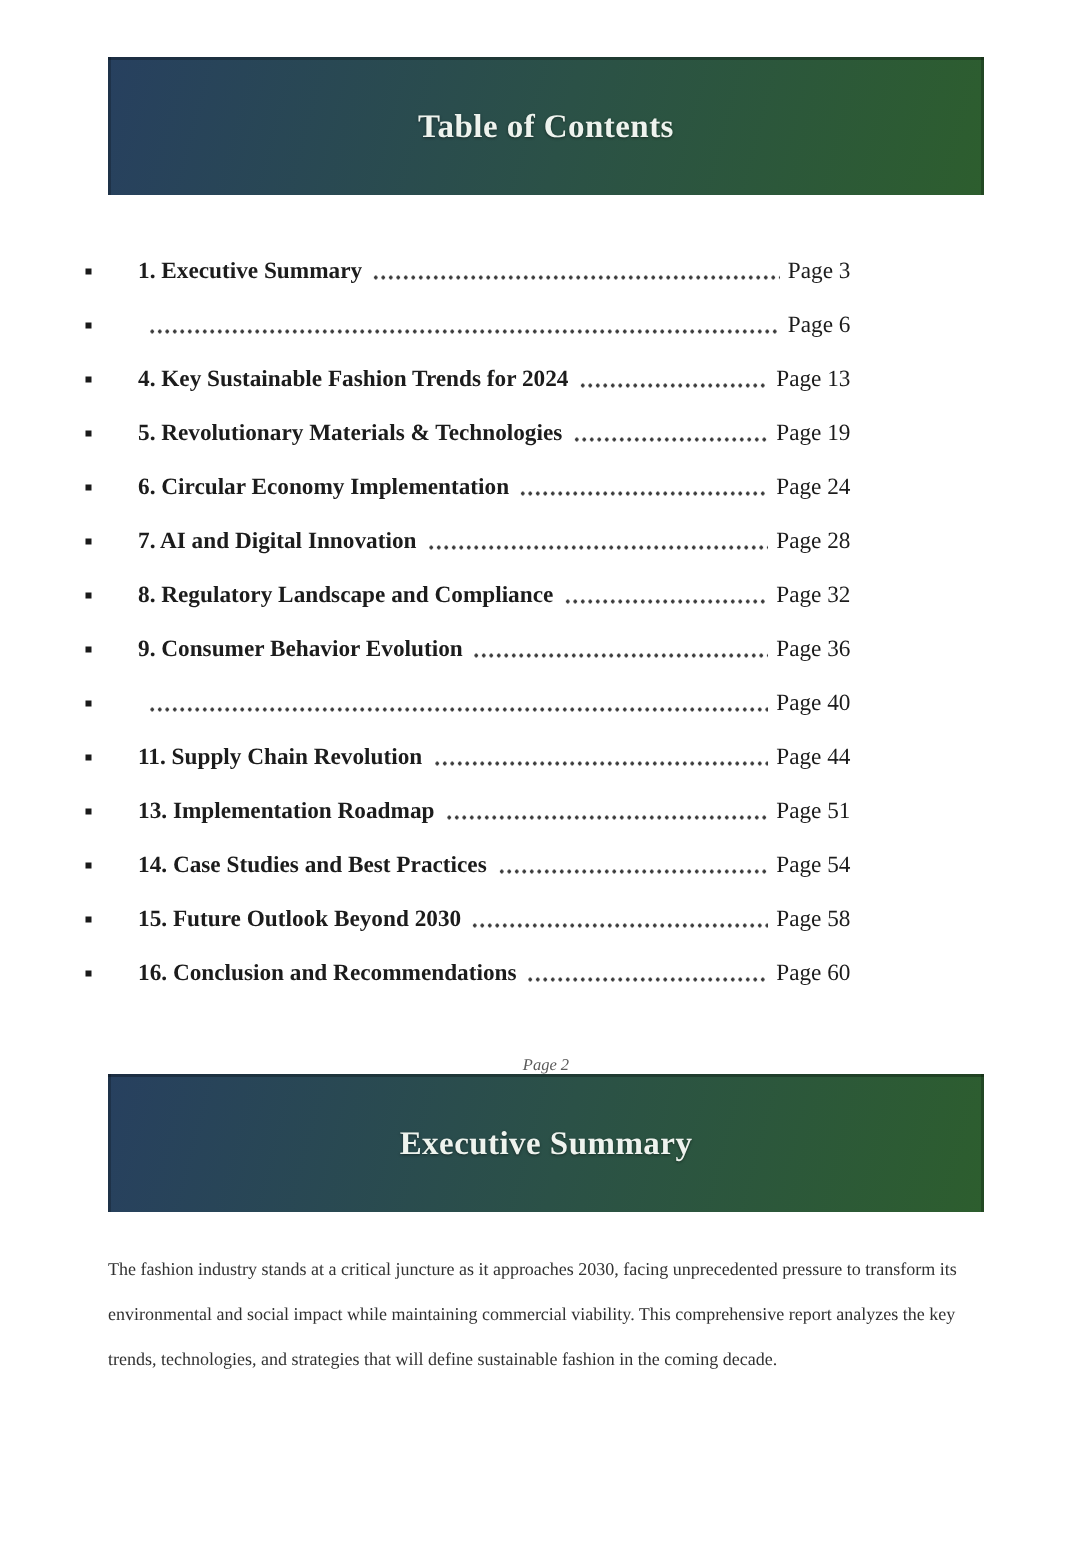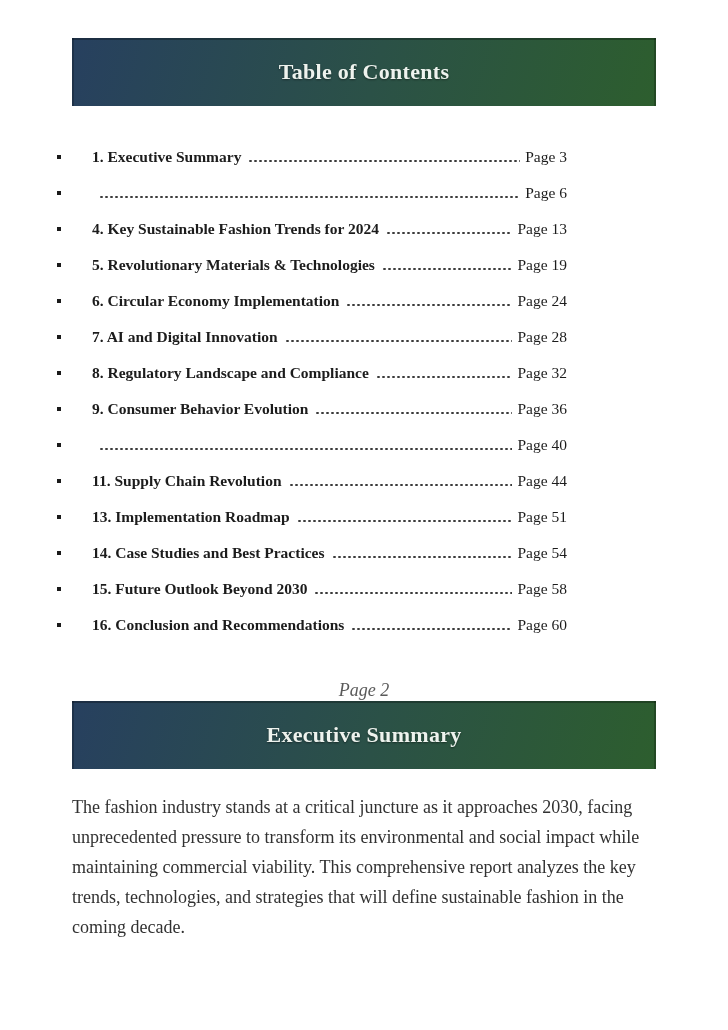--- a/index.html
+++ b/index.html
@@ -6,21 +6,21 @@
   html, body {
     width: 728px; height: 1030px;
     background: #ffffff;
     font-family: "Liberation Serif", "DejaVu Serif", serif;
     overflow: hidden;
   }
   .doc { padding: 38px 72px 0 72px; }
 
   
   .band {
-    height: 68px;
+    height: 92px;
     display: flex; align-items: center; justify-content: center;
     box-shadow: inset 0 2px 0 rgba(0,0,0,0.28),
                 inset 2px 0 0 rgba(0,0,0,0.22),
                 inset -2px 0 0 rgba(0,0,0,0.22);
   }
   .band h1 {
     color: #eef3ee;
     font-size: 22px;
     font-weight: bold;
     letter-spacing: 0.3px;
@@ -60,31 +60,31 @@
     background-repeat: repeat-x;
     background-position: left bottom;
   }
   .toc-page { white-space: nowrap; font-weight: normal; }
 
   
   .page-footer {
     margin-top: 46px;
     text-align: center;
     font-style: italic;
-    font-size: 18px;
+    font-size: 11px;
     color: #5a5a5a;
   }
 
   
   .band-2 { }
 
   
   .body-paragraph {
     margin-top: 23px;
-    font-size: 18px;
+    font-size: 12px;
     line-height: 30px;
     color: #313131;
     text-align: left;
   }
 </style>
 </head>
 <body>
 
 <div class="doc">
 

